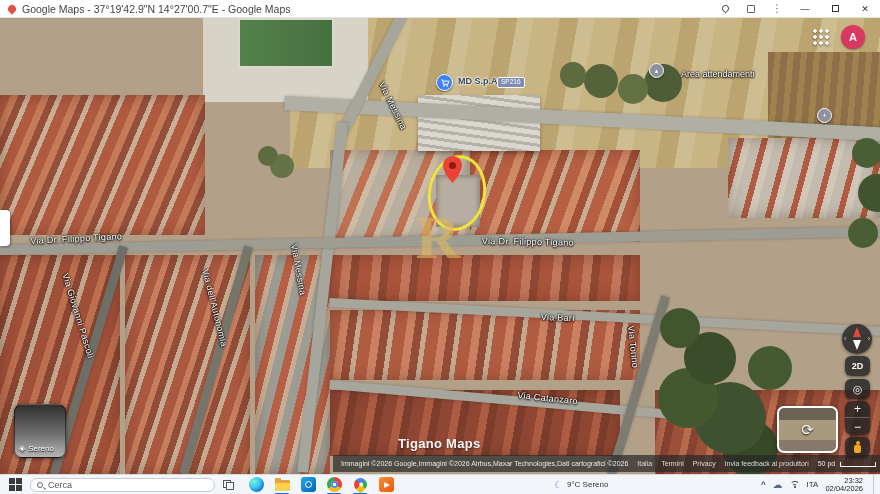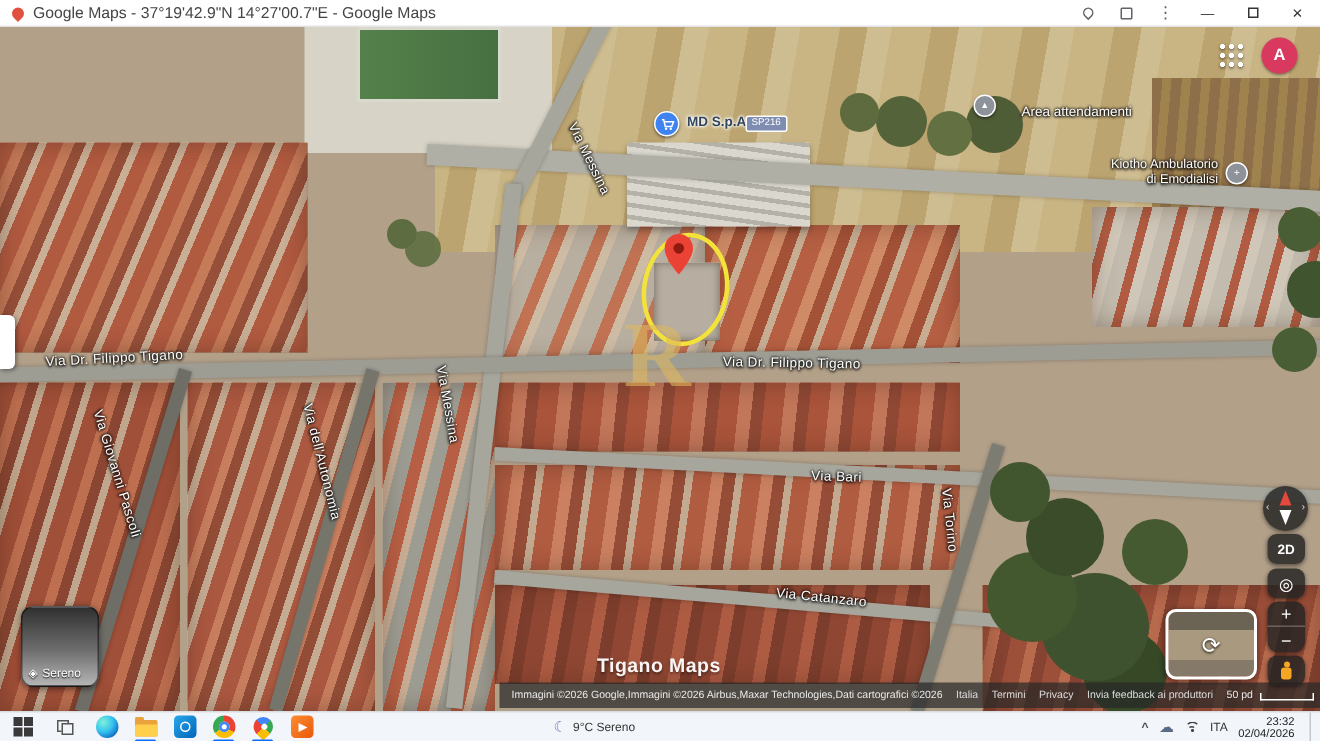--- a/index.html
+++ b/index.html
@@ -291,24 +291,20 @@
         <circle cx="11.5" cy="12.5" r="1.3" fill="#fff"></circle>
     </svg>
   </div>
   <span class="abs" id="md-label">MD S.p.A</span>
   <span class="abs" id="md-badge">SP216</span>
 
   <div class="abs poi-marker" id="area-marker">▲</div>
   <span class="abs" id="area-label">Area attendamenti</span>
 
   <div class="abs poi-marker" id="amb-marker">+</div>
-  <div class="abs" id="amb-label">
-    <div>Kiotho Ambulatorio</div>
-    <div>di Emodialisi</div>
-  </div>
 
   <span class="abs street s0">Via Messina</span>
   <span class="abs street s1">Via Dr. Filippo Tigano</span>
   <span class="abs street s2">Via Dr. Filippo Tigano</span>
   <span class="abs street s3">Via Messina</span>
   <span class="abs street s4">Via Giovanni Pascoli</span>
   <span class="abs street s5">Via dell'Autonomia</span>
   <span class="abs street s6">Via Bari</span>
   <span class="abs street s7">Via Catanzaro</span>
   <span class="abs street s8">Via Torino</span>
@@ -364,20 +360,24 @@
   </div>
 </div>
 
 <div id="taskbar">
   <div id="start">
       <span></span>
       <span></span>
       <span></span>
       <span></span>
     </div>
+  <div id="search-pill">
+    <span class="mag"></span>
+    <span>Cerca</span>
+  </div>
   <div id="taskview">
       <span class="tv1"></span>
       <span class="tv2"></span>
     </div>
 
   <div class="app">
       <span class="ic16 edge"></span>
     </div>
   <div class="app">
     <span class="folder">

